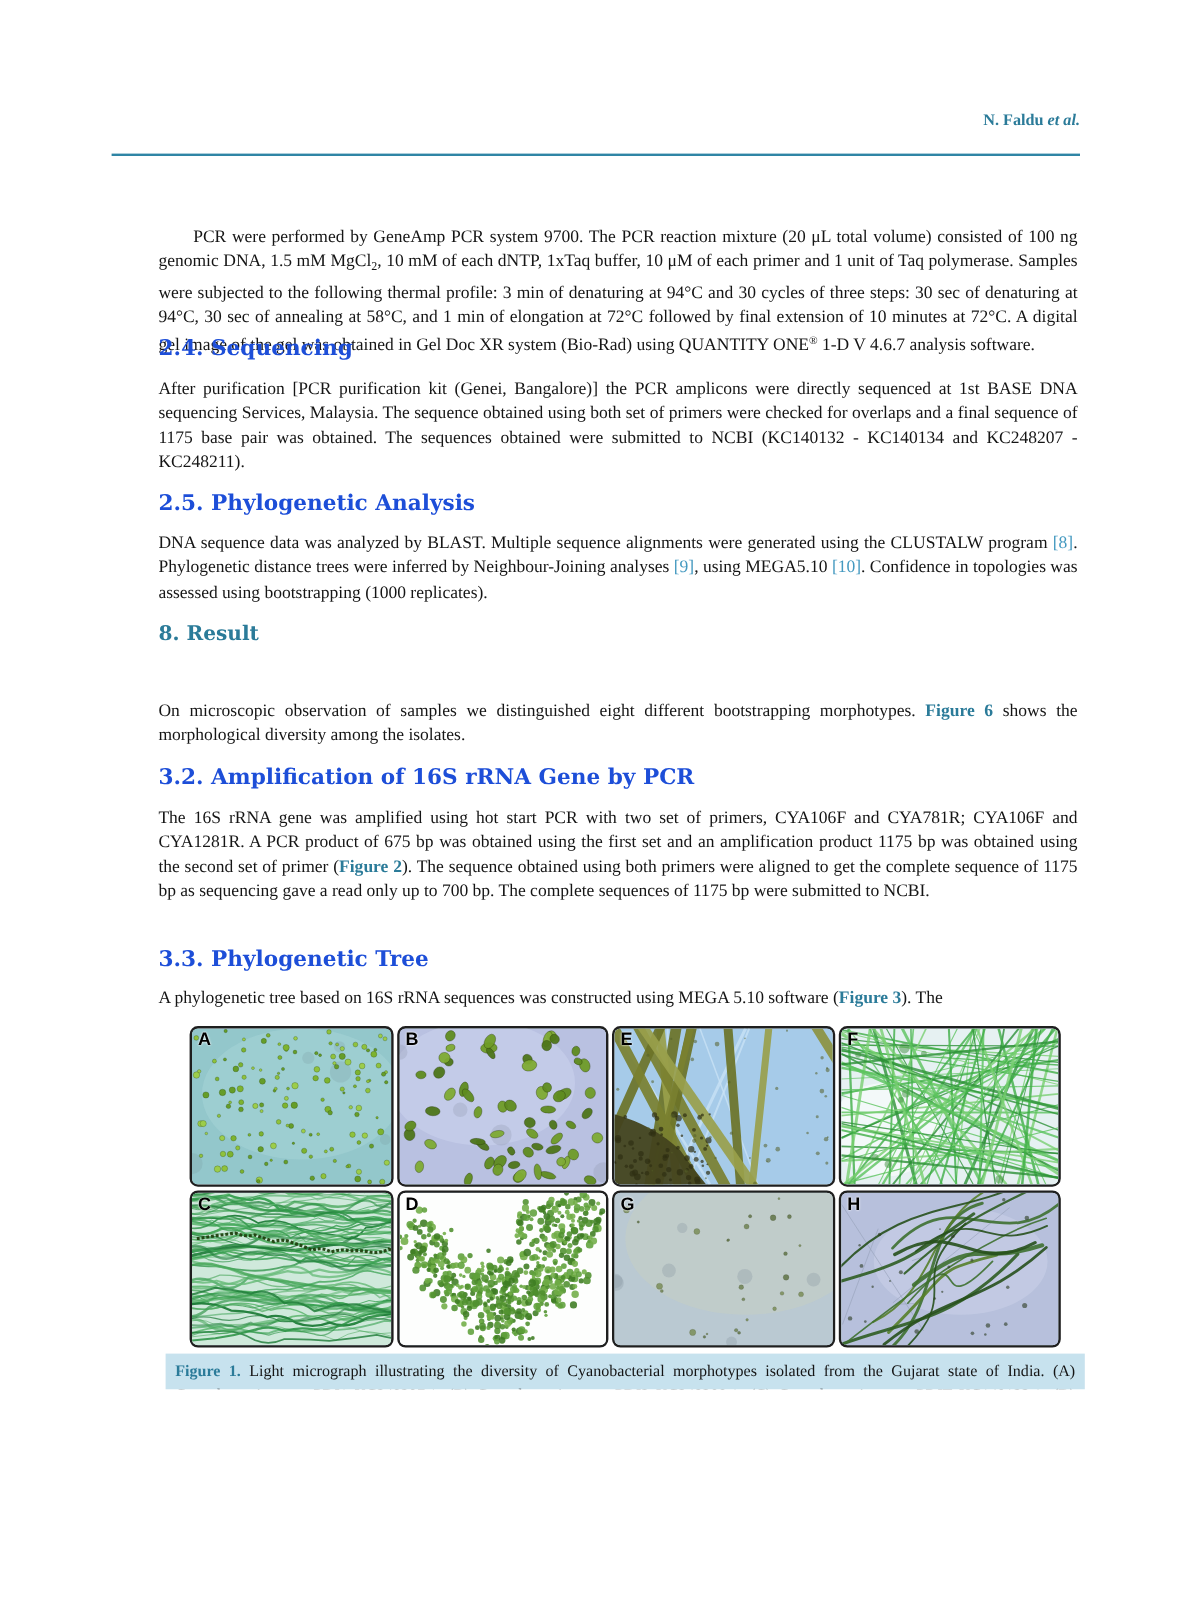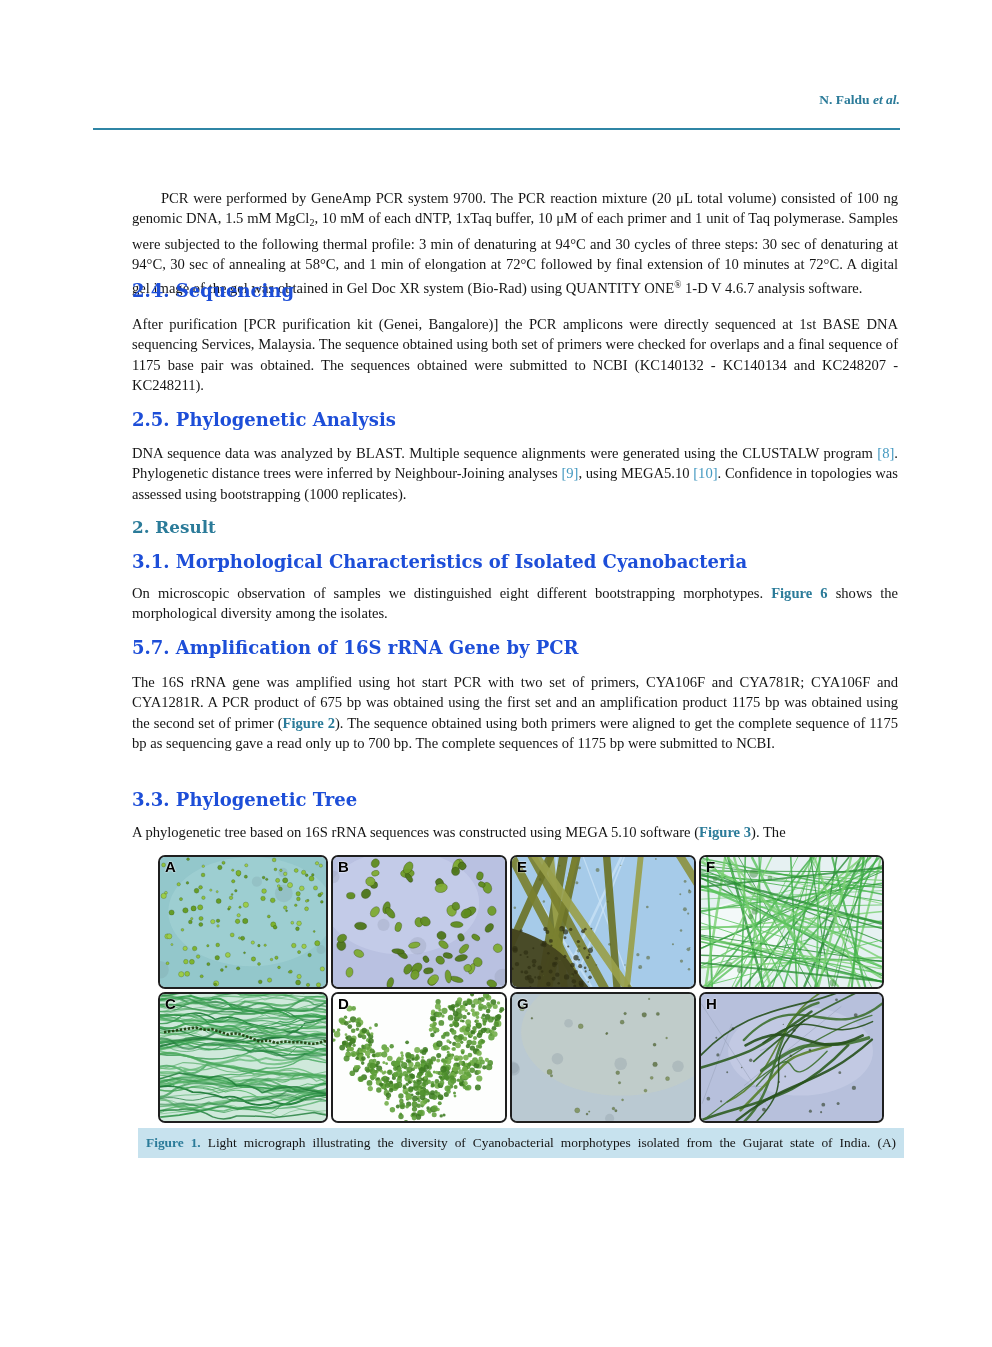--- a/index.html
+++ b/index.html
@@ -49,26 +49,25 @@
   <div class="content">
 
     <p class="body indent" style="top:0px"><span>PCR were performed by GeneAmp PCR system 9700. The PCR reaction mixture (20 μL total volume) consisted of 100 ng genomic DNA, 1.5 mM MgCl</span><span class="run-sub">2</span><span>, 10 mM of each dNTP, 1xTaq buffer, 10 μM of each primer and 1 unit of Taq polymerase. Samples were subjected to the following thermal profile: 3 min of denaturing at 94°C and 30 cycles of three steps: 30 sec of denaturing at 94°C, 30 sec of annealing at 58°C, and 1 min of elongation at 72°C followed by final extension of 10 minutes at 72°C. A digital gel image of the gel was obtained in Gel Doc XR system (Bio-Rad) using QUANTITY ONE</span><span class="run-sup">®</span><span> 1-D V 4.6.7 analysis software.</span></p>
 
     <h3 class="sec" style="top:139px">2.4. Sequencing</h3>
     <p class="body" style="top:172px"><span>After purification [PCR purification kit (Genei, Bangalore)] the PCR amplicons were directly sequenced at 1st BASE DNA sequencing Services, Malaysia. The sequence obtained using both set of primers were checked for overlaps and a final sequence of 1175 base pair was obtained. The sequences obtained were submitted to NCBI (KC140132 - KC140134 and KC248207 - KC248211).</span></p>
 
     <h3 class="sec" style="top:268px">2.5. Phylogenetic Analysis</h3>
     <p class="body" style="top:301px"><span>DNA sequence data was analyzed by BLAST. Multiple sequence alignments were generated using the CLUSTALW program </span><span class="run-link">[8]</span><span>. Phylogenetic distance trees were inferred by Neighbour-Joining analyses </span><span class="run-link">[9]</span><span>, using MEGA5.10 </span><span class="run-link">[10]</span><span>. Confidence in topologies was assessed using bootstrapping (1000 replicates).</span></p>
 
-    <h2 class="sec" style="top:374px">2. Result</h2>
-
-    <h3 class="sec" style="top:410px">3.1. Morphological Characteristics of Isolated Cyanobacteria</h3>
+    <h2 class="sec" style="top:374px">8. Result</h2>
+
     <p class="body" style="top:441px"><span>On microscopic observation of samples we distinguished eight different bootstrapping morphotypes. </span><span class="run-figref">Figure 6</span><span> shows the morphological diversity among the isolates.</span></p>
 
-    <h3 class="sec" style="top:496px">5.7. Amplification of 16S rRNA Gene by PCR</h3>
+    <h3 class="sec" style="top:496px">3.2. Amplification of 16S rRNA Gene by PCR</h3>
     <p class="body" style="top:530px"><span>The 16S rRNA gene was amplified using hot start PCR with two set of primers, CYA106F and CYA781R; CYA106F and CYA1281R. A PCR product of 675 bp was obtained using the first set and an amplification product 1175 bp was obtained using the second set of primer (</span><span class="run-figref">Figure 2</span><span>). The sequence obtained using both primers were aligned to get the complete sequence of 1175 bp as sequencing gave a read only up to 700 bp. The complete sequences of 1175 bp were submitted to NCBI.</span></p>
 
     <h3 class="sec" style="top:648px">3.3. Phylogenetic Tree</h3>
     <p class="body" style="top:680px"><span>A phylogenetic tree based on 16S rRNA sequences was constructed using MEGA 5.10 software (</span><span class="run-figref">Figure 3</span><span>). The</span></p>
 
     <div class="figure" style="top:713px">
       <div class="panel">
         <svg viewBox="0 0 166 130">
             <rect width="166" height="130" fill="#93c7cb"></rect>
             <ellipse cx="91.30000000000001" cy="54.6" rx="83" ry="54.6" fill="#a5d3d7" opacity="0.55"></ellipse>

